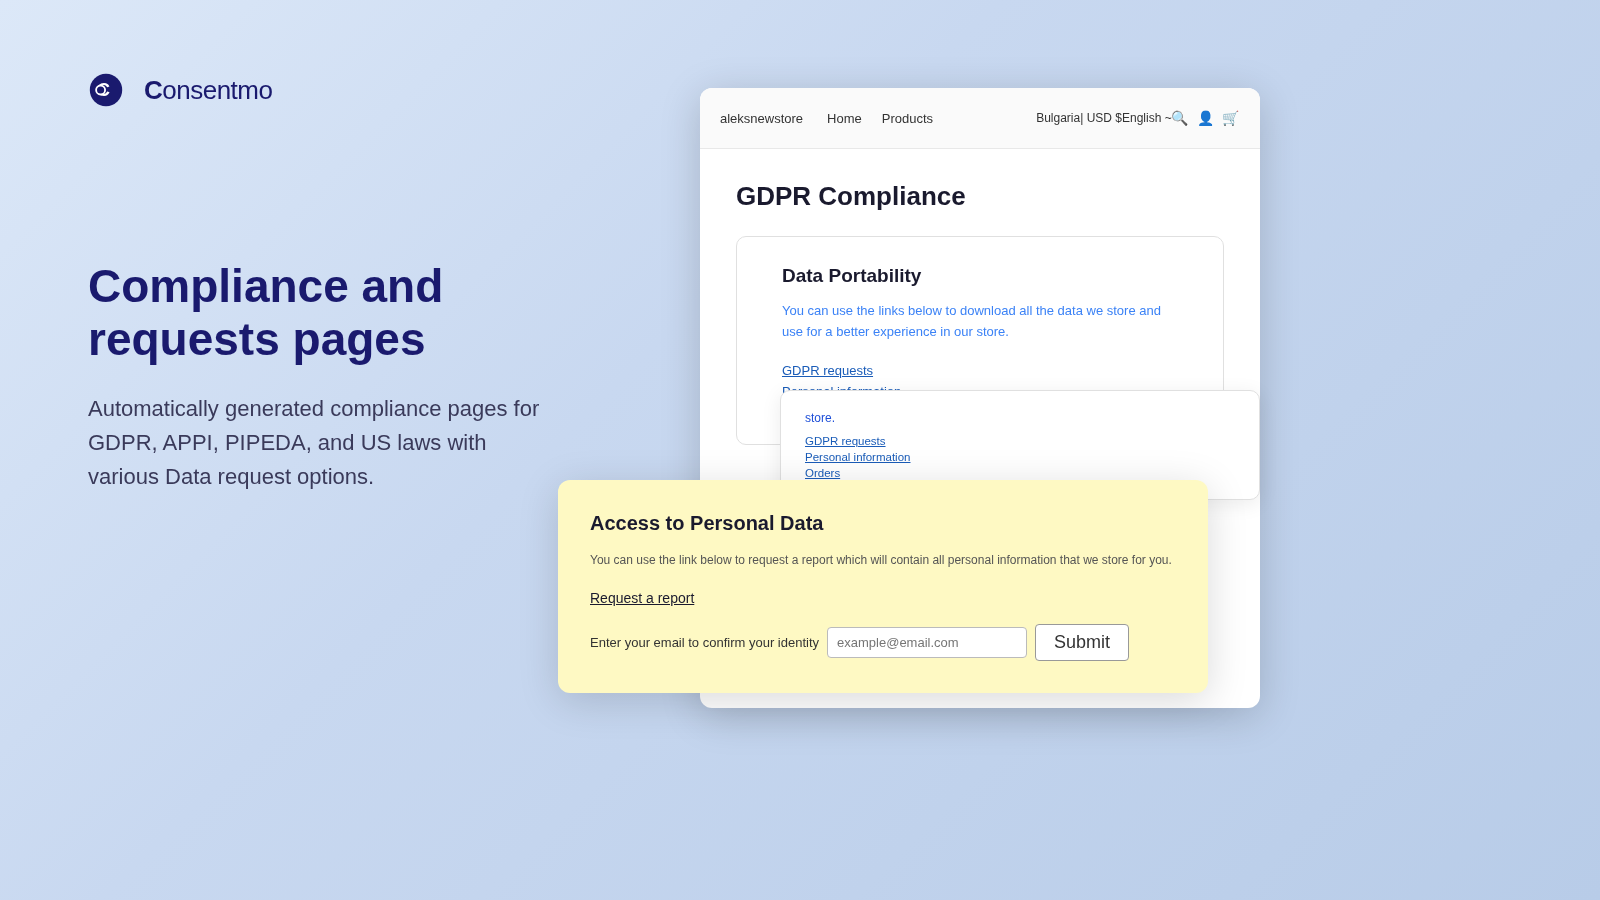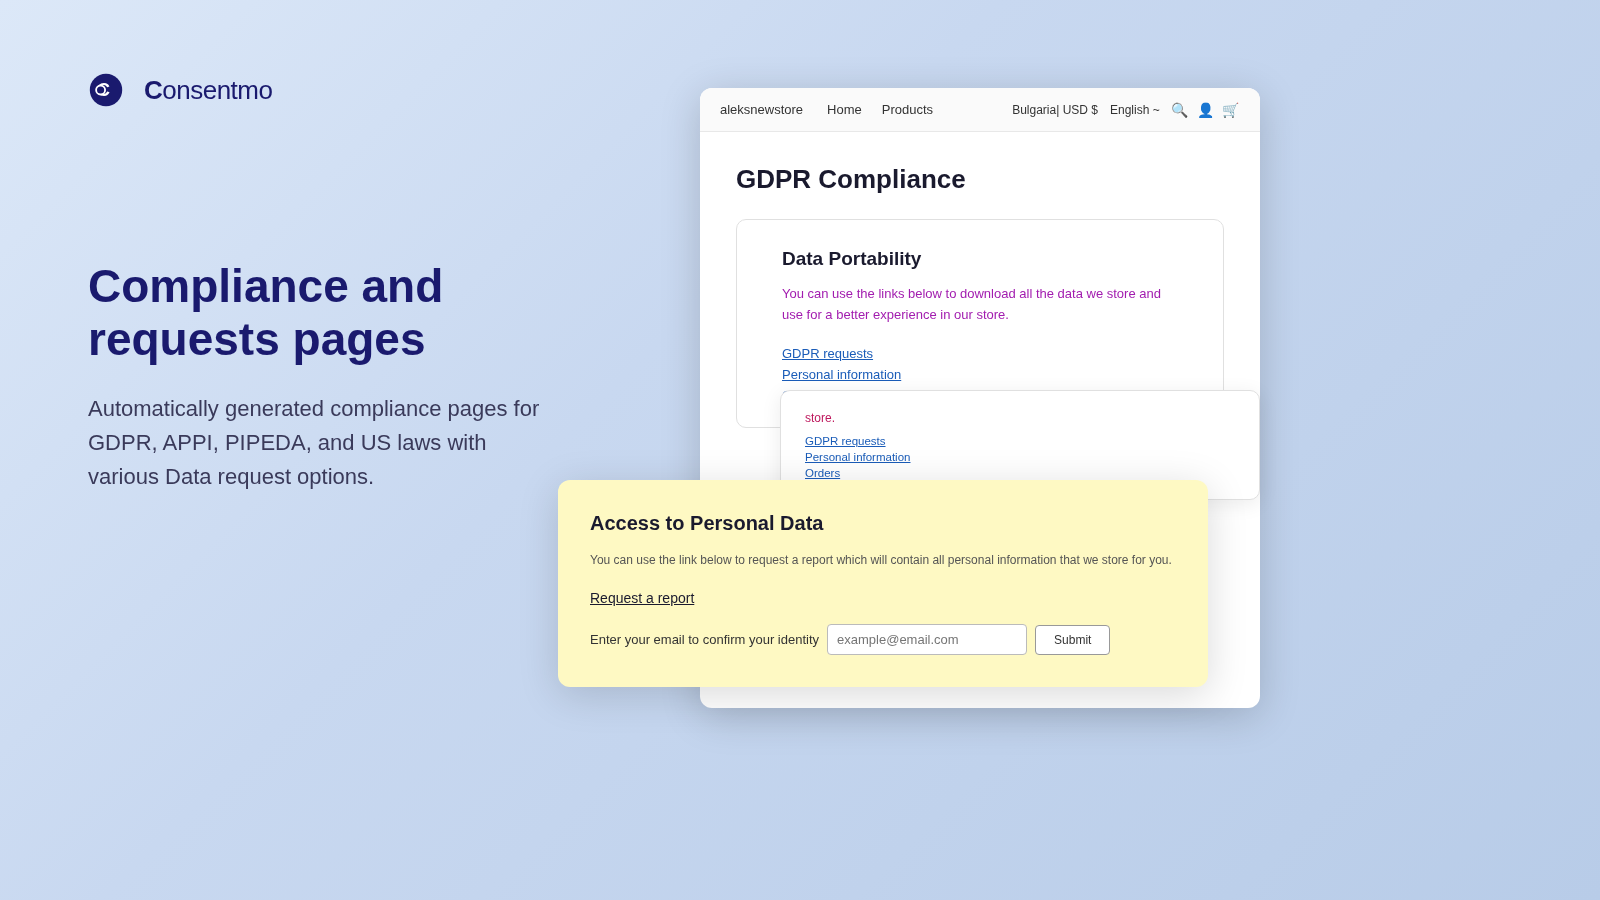--- a/index.html
+++ b/index.html
@@ -68,21 +68,21 @@
       background: #fff;
       border-radius: 12px;
       box-shadow: 0 8px 40px rgba(0,0,0,0.18);
       overflow: hidden;
     }
 
     .browser-nav {
       display: flex;
       align-items: center;
       padding: 12px 20px;
-      height: 44px;
+      height: 61px;
       border-bottom: 1px solid #e8e8e8;
       background: #fafafa;
       gap: 16px;
     }
 
     .store-name {
       font-size: 13px;
       color: #333;
       font-weight: 500;
       margin-right: 8px;
@@ -98,21 +98,21 @@
       color: #333;
       cursor: pointer;
       text-align: center;
     }
 
     .nav-spacer { flex: 1; }
 
     .nav-right {
       display: flex;
       align-items: center;
-      gap: 12px;
+      gap: 0;
     }
 
     .nav-currency {
       font-size: 12px;
       color: #333;
     }
 
     .nav-lang {
       font-size: 12px;
       color: #333;
@@ -152,21 +152,21 @@
 
     .card-title {
       font-size: 19px;
       font-weight: 600;
       color: #1a1a2e;
       margin-bottom: 14px;
     }
 
     .card-desc {
       font-size: 13px;
-      color: #a21caf;
+      color: #3b82f6;
       line-height: 1.6;
       margin-bottom: 20px;
     }
 
     .card-links {
       display: flex;
       flex-direction: column;
       gap: 6px;
     }
 
@@ -186,21 +186,21 @@
       background: #fff;
       border: 1px solid #e0e0e0;
       border-radius: 10px;
       padding: 20px 24px;
       box-shadow: 0 4px 20px rgba(0,0,0,0.08);
       z-index: 5;
     }
 
     .card-behind .card-desc-small {
       font-size: 12px;
-      color: #be185d;
+      color: #1d4ed8;
       margin-bottom: 10px;
     }
 
     .card-behind .card-links-small {
       display: flex;
       flex-direction: column;
       gap: 4px;
     }
 
     .card-behind .card-link-small {
@@ -267,21 +267,21 @@
       color: #999;
       width: 200px;
       outline: none;
     }
 
     .submit-btn {
       background: #fff;
       border: 1px solid #999;
       border-radius: 4px;
       padding: 7px 18px;
-      font-size: 12px;
+      font-size: 18px;
       color: #333;
       cursor: pointer;
       font-weight: 500;
     }
 
     
     .footer-link {
       position: absolute;
       bottom: 24px;
       left: 0;

